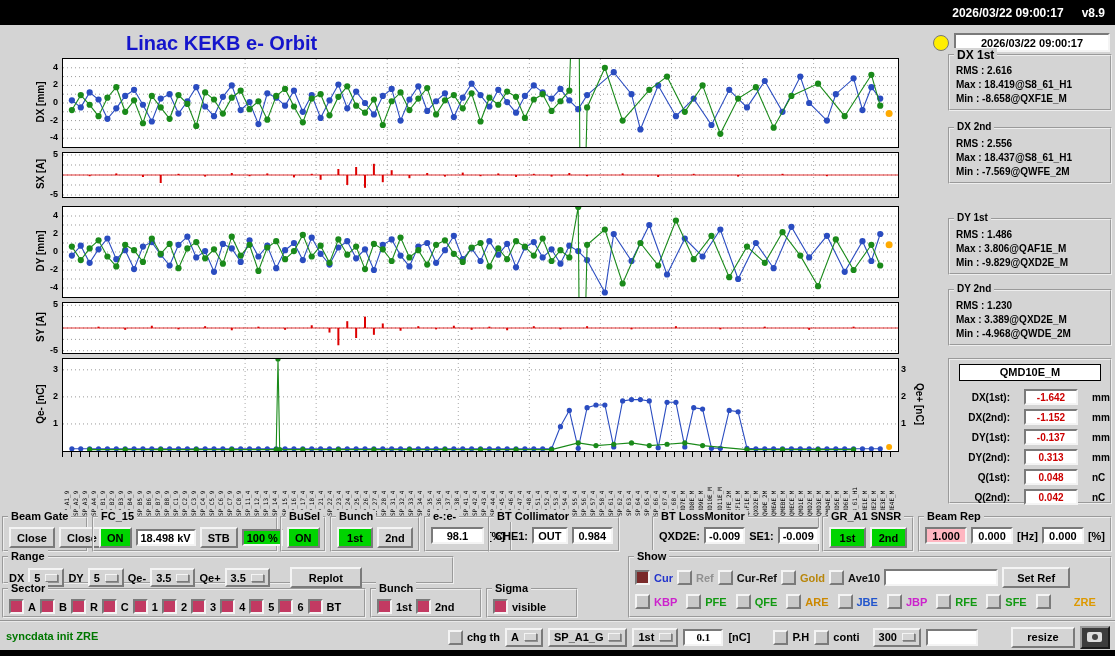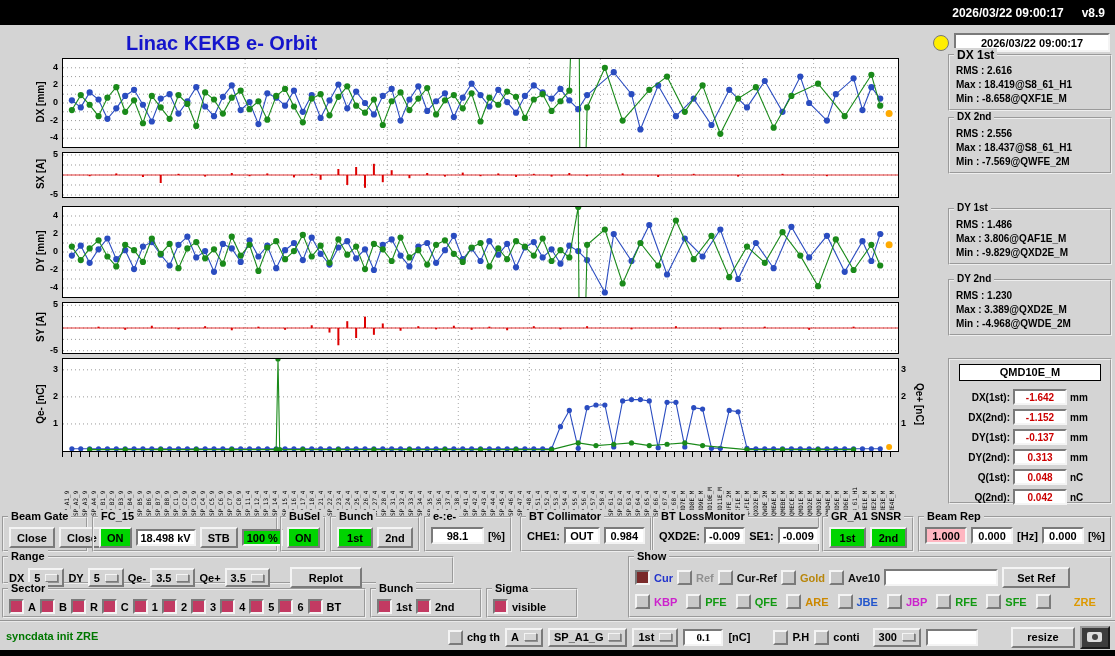--- a/index.html
+++ b/index.html
@@ -50,21 +50,21 @@
       line-height:9px;color:#000;overflow:hidden;white-space:nowrap;
       font-family:"DejaVu Sans Mono",monospace;}
   #stats{position:absolute;left:948px;top:54px;width:164px;}
   .statbox{position:relative;border:2px groove #eee;padding:8px 3px 3px 6px;box-sizing:border-box;}
   .statline{font-size:10px;font-weight:bold;line-height:14px;white-space:nowrap;}
   #monitor{position:absolute;left:948px;top:358px;width:164px;height:146px;
            border:2px groove #eee;box-sizing:border-box;}
   .montitle{position:absolute;top:4px;left:9px;width:140px;height:15px;background:#fff;
             border:1px solid #000;text-align:center;font-weight:bold;font-size:11px;line-height:15px;}
   .monrows{position:absolute;top:25px;left:2px;right:2px;}
-  .monrow{display:flex;align-items:center;gap:3px;margin:4px 2px;}
+  .monrow{display:flex;align-items:center;gap:14px;margin:4px 2px;}
   .monlab{width:56px;text-align:right;font-size:10px;font-weight:bold;flex:none;}
   .monval{width:50px;height:12px;color:#cc0000;font-size:10px;font-weight:bold;display:flex;
           align-items:center;justify-content:center;flex:none;}
   .monunit{font-size:10px;font-weight:bold;}
   .statusbar{position:absolute;left:0;top:620px;width:1115px;height:30px;border-top:2px groove #e8e8e8;
              box-sizing:border-box;}
   .syncmsg{position:absolute;left:6px;top:8px;color:#007700;font-size:11px;font-weight:bold;}
   #statusitems{position:absolute;left:448px;top:3px;right:4px;height:24px;display:flex;
                align-items:center;gap:5px;}
   .cambtn{width:26px;height:19px;background:#3c3c3c;border:2px solid;
@@ -813,21 +813,21 @@
       <div class="xl">QME4E_M</div>
     </div>
 
   <div id="stats">
       <div class="statbox" style="margin-top: 0px;">
         <span class="legend" style="font-size: 12px;">DX 1st</span>
         <div class="statline">RMS : 2.616</div>
         <div class="statline">Max : 18.419@S8_61_H1</div>
         <div class="statline">Min : -8.658@QXF1E_M</div>
       </div>
-      <div class="statbox" style="margin-top: 6px;">
+      <div class="statbox" style="margin-top: 16px;">
         <span class="legend" style="font-size: 10px;">DX 2nd</span>
         <div class="statline">RMS : 2.556</div>
         <div class="statline">Max : 18.437@S8_61_H1</div>
         <div class="statline">Min : -7.569@QWFE_2M</div>
       </div>
       <div class="statbox" style="margin-top: 34px;">
         <span class="legend" style="font-size: 10px;">DY 1st</span>
         <div class="statline">RMS : 1.486</div>
         <div class="statline">Max : 3.806@QAF1E_M</div>
         <div class="statline">Min : -9.829@QXD2E_M</div>
@@ -906,21 +906,21 @@
           <div class="btn raised" style="width: 36px;">2nd</div>
         </div>
       </div>
       <div class="grp" style="left: 424px; top: 516px; width: 88px; height: 36px;">
         <span class="legend">e-:e-</span>
         <div class="grow">
           <div class="fld sunken" style="width: 44px;">98.1</div>
           <span class="lbl">[%]</span>
         </div>
       </div>
-      <div class="grp" style="left: 520px; top: 516px; width: 132px; height: 36px;">
+      <div class="grp" style="left: 488px; top: 516px; width: 132px; height: 36px;">
         <span class="legend">BT Collimator</span>
         <div class="grow">
           <span class="lbl">CHE1:</span>
           <div class="fld sunken" style="width: 34px;">OUT</div>
           <div class="fld sunken" style="width: 42px;">0.984</div>
         </div>
       </div>
       <div class="grp" style="left: 652px; top: 516px; width: 168px; height: 36px;">
         <span class="legend">BT LossMonitor</span>
         <div class="grow">

